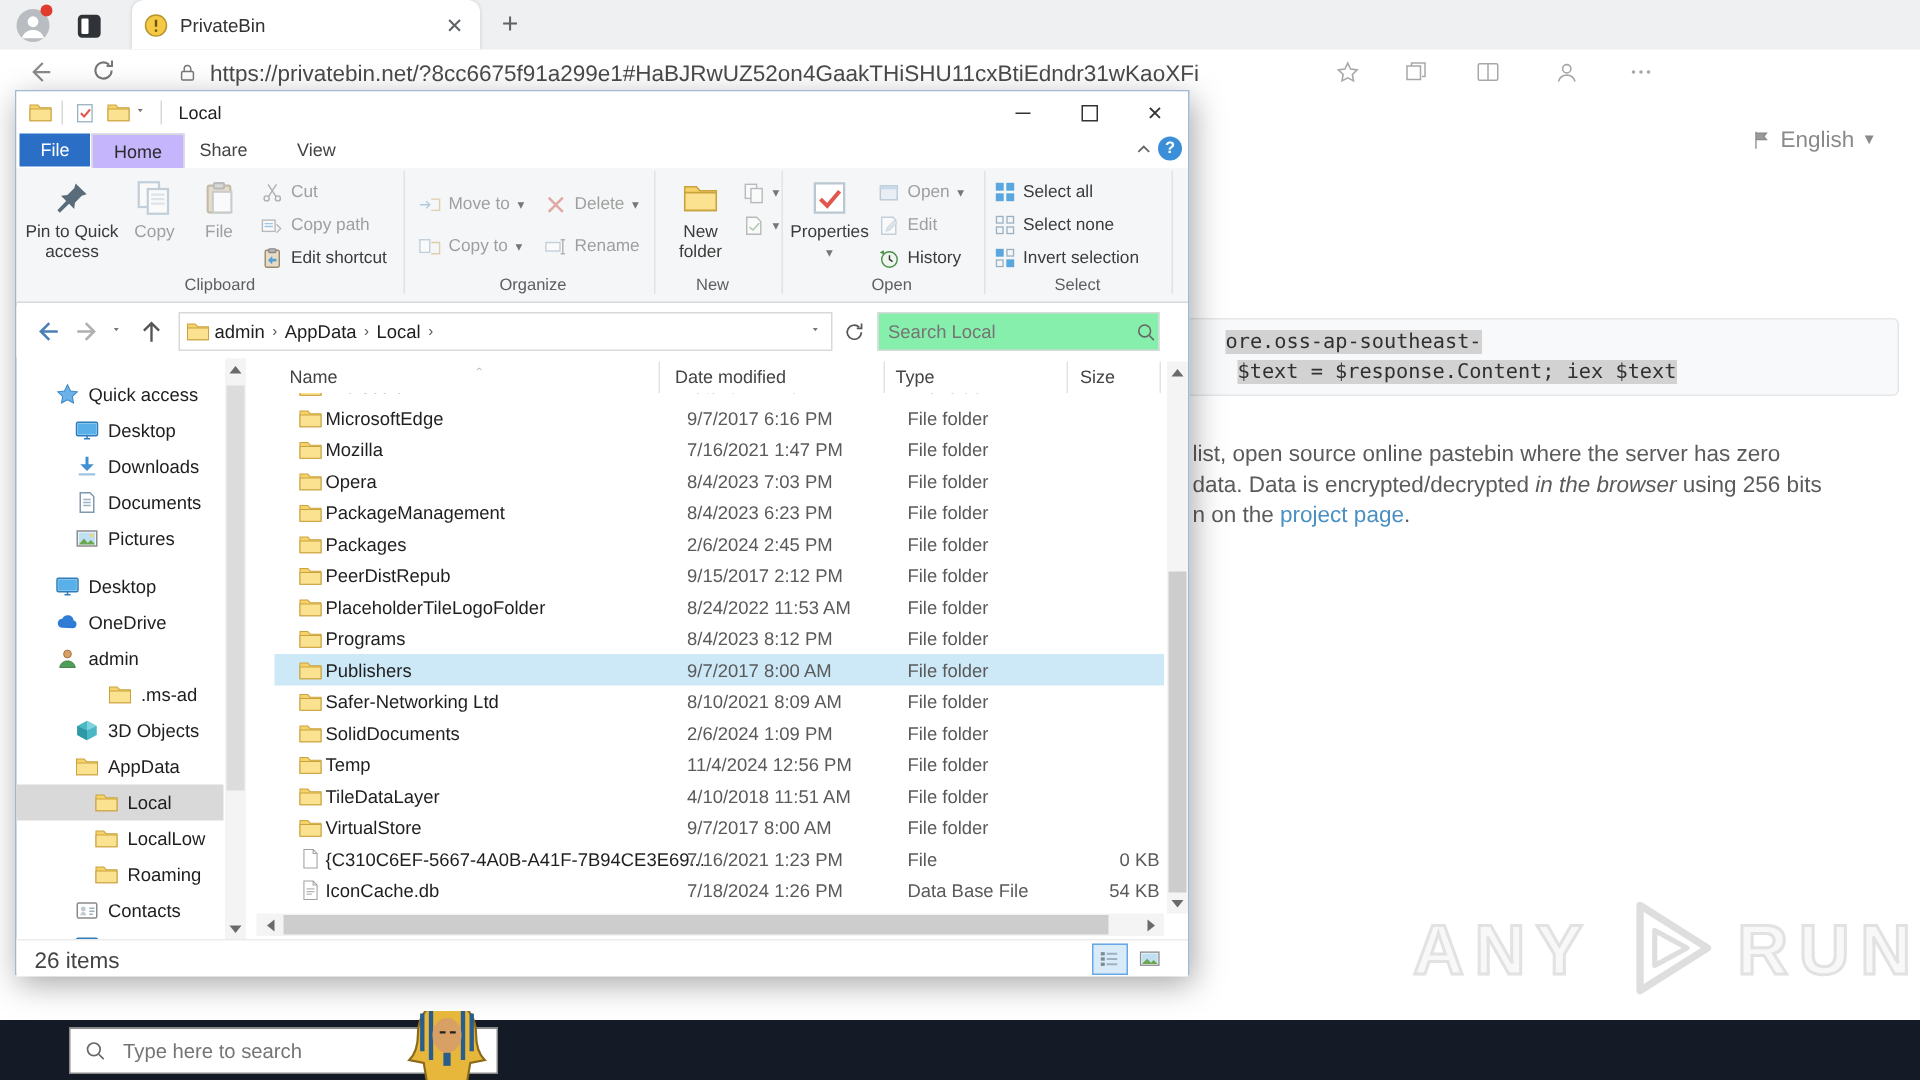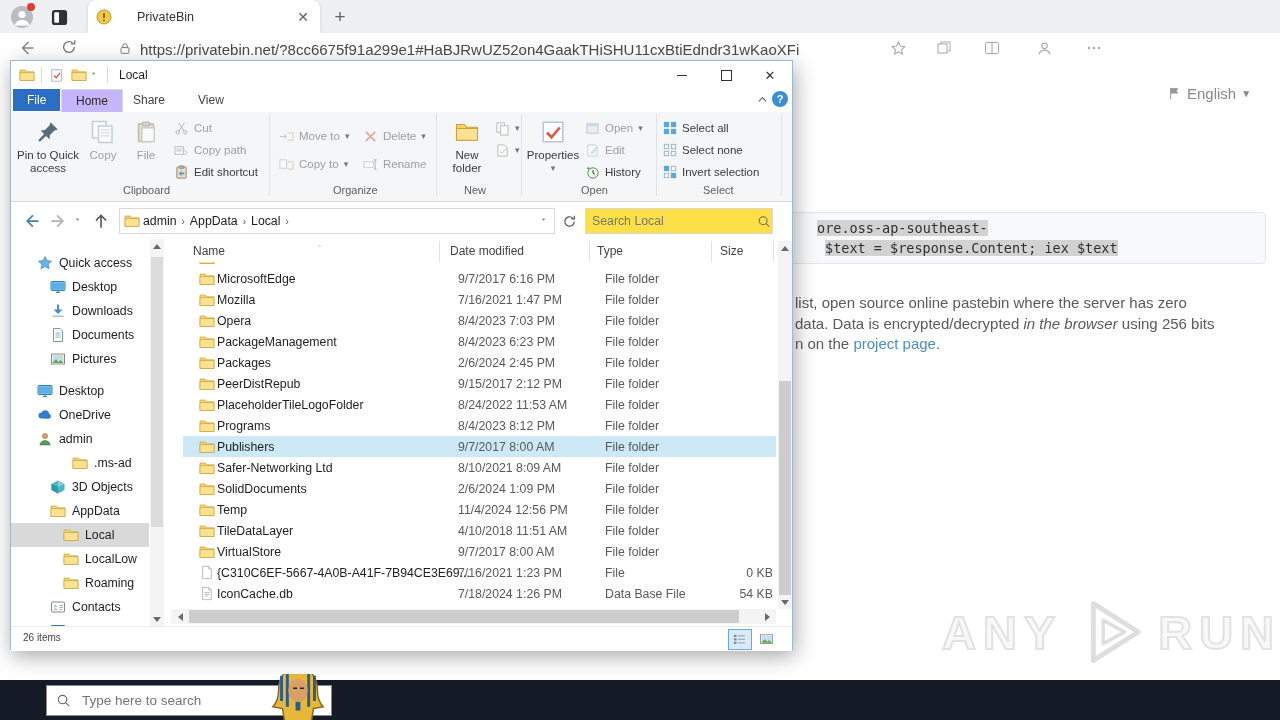--- a/index.html
+++ b/index.html
@@ -10,21 +10,21 @@
   .ic svg{display:block;}
 
   
   #tabstrip{left:0;top:0;width:1280px;height:33px;background:#eef0f2;border-bottom:1px solid #e3e5e8;}
   #avatar{left:10px;top:5px;width:24px;height:24px;}
   #avatar-dot{left:27px;top:3px;width:8px;height:8px;border-radius:50%;background:#e03b2f;}
   #winicon{left:50px;top:8px;width:19px;height:19px;}
   #tab{left:88px;top:0;width:232px;height:33px;background:#fff;border-radius:8px 8px 0 0;
        box-shadow:0 0 3px rgba(0,0,0,.15);display:flex;align-items:center;padding:0 8px;box-sizing:border-box;}
   #tab .fav{width:16px;height:16px;margin-right:8px;}
-  #tab .t{font-size:12.5px;color:#333;flex:1;margin-left:17px;}
+  #tab .t{font-size:12.5px;color:#333;flex:1;}
   #tab .x{color:#5f6368;font-size:14px;width:18px;text-align:center;cursor:default;}
   #newtab{left:330px;top:7px;width:20px;height:20px;font-size:19px;color:#5f6368;line-height:20px;text-align:center;}
   #toolbar{left:0;top:33px;width:1280px;height:29px;background:#fff;}
   #nav-back{left:16px;top:38px;width:20px;height:20px;}
   #nav-reload{left:60px;top:38px;width:20px;height:20px;}
   #url-lock{left:118px;top:41px;width:16px;height:16px;}
   #url{left:140px;top:41px;width:730px;font-size:15px;color:#4a4a4a;white-space:nowrap;}
   .tb-ic{top:40px;width:18px;height:18px;opacity:.75;}
 
   
@@ -73,21 +73,21 @@
   .carv{font-size:9px;color:#777;}
 
   #addrbar{left:0;top:143px;width:100%;height:34px;background:#fff;}
   .nav-ic{top:150px;width:20px;height:20px;}
   #crumbbox{left:108px;top:147px;width:436px;height:26px;border:1px solid #d9d9d9;background:#fff;
             display:flex;align-items:center;padding:0 4px;box-sizing:border-box;}
   #crumbbox .crumb{font-size:12.3px;color:#1e1e1e;padding:0 3px;}
   #crumbbox .csep{font-size:10px;color:#555;padding:0 2px;}
   #crumb-caret{margin-left:auto;}
   #refresh-ic{left:550px;top:152px;width:16px;height:16px;}
-  #searchbox{left:574px;top:147px;width:188px;height:26px;border:1px solid #d9d9d9;background:#fde047;
+  #searchbox{left:574px;top:147px;width:188px;height:26px;border:1px solid #d9d9d9;background:#86efac;
              display:flex;align-items:center;box-sizing:border-box;}
   #searchbox input{border:none;outline:none;flex:1;font-size:12.3px;color:#444;padding:0 6px;font-family:"Liberation Sans",sans-serif;background:transparent;}
   #searchbox .ic{margin-right:6px;}
 
   
   #sidebar{left:0;top:178px;width:138px;height:387px;overflow:hidden;}
   .treerow{position:absolute;left:0;width:138px;height:24px;display:flex;align-items:center;font-size:12.3px;color:#1e1e1e;}
   .treerow .ic{width:16px;height:16px;margin-right:6px;}
   .treerow.sel{background:#d9d9d9;}
   #side-scroll{left:139px;top:178px;width:14px;height:387px;background:#f4f4f4;}
@@ -111,21 +111,21 @@
   .frow .dt{position:absolute;left:275px;top:3.5px;font-size:12.3px;color:#5a5a5a;white-space:nowrap;}
   .frow .tp{position:absolute;left:422px;top:3.5px;font-size:12.3px;color:#5a5a5a;}
   .frow .sz{position:absolute;right:3px;top:3.5px;font-size:12.3px;color:#5a5a5a;}
   #list-scroll{left:767px;top:180px;width:14px;height:368px;background:#f4f4f4;z-index:4;}
   #list-thumb{left:1px;top:140px;width:12px;height:214px;background:#cdcdcd;}
   #hscroll{left:160px;top:548px;width:605px;height:15px;background:#f4f4f4;z-index:4;}
   #h-thumb{left:18px;top:1px;width:550px;height:13px;background:#cdcdcd;}
 
   
   #statusbar{left:0;top:565px;width:100%;height:24px;background:#fff;border-top:1px solid #ececec;}
-  #status-text{left:12px;top:5px;font-size:10px;color:#444;}
+  #status-text{left:12px;top:5px;font-size:15px;color:#444;}
   .viewbtn{position:absolute;top:2px;width:22px;height:19px;display:flex;align-items:center;justify-content:center;border:1px solid transparent;}
   #view-details{right:40px;border-color:#66a7e8;background:#d9eaf9;}
   #view-thumbs{right:14px;}
 
   
   #taskbar{left:0;top:680px;width:1280px;height:40px;background:#141a26;z-index:10;}
   #start{left:0;top:680px;width:46px;height:40px;display:flex;align-items:center;justify-content:center;}
   #tb-search{left:46px;top:685px;width:286px;height:31px;background:#fff;border:1px solid #8a8a8a;
              display:flex;align-items:center;box-sizing:border-box;z-index:11;}
   #tb-search .ic{margin:0 9px;}

